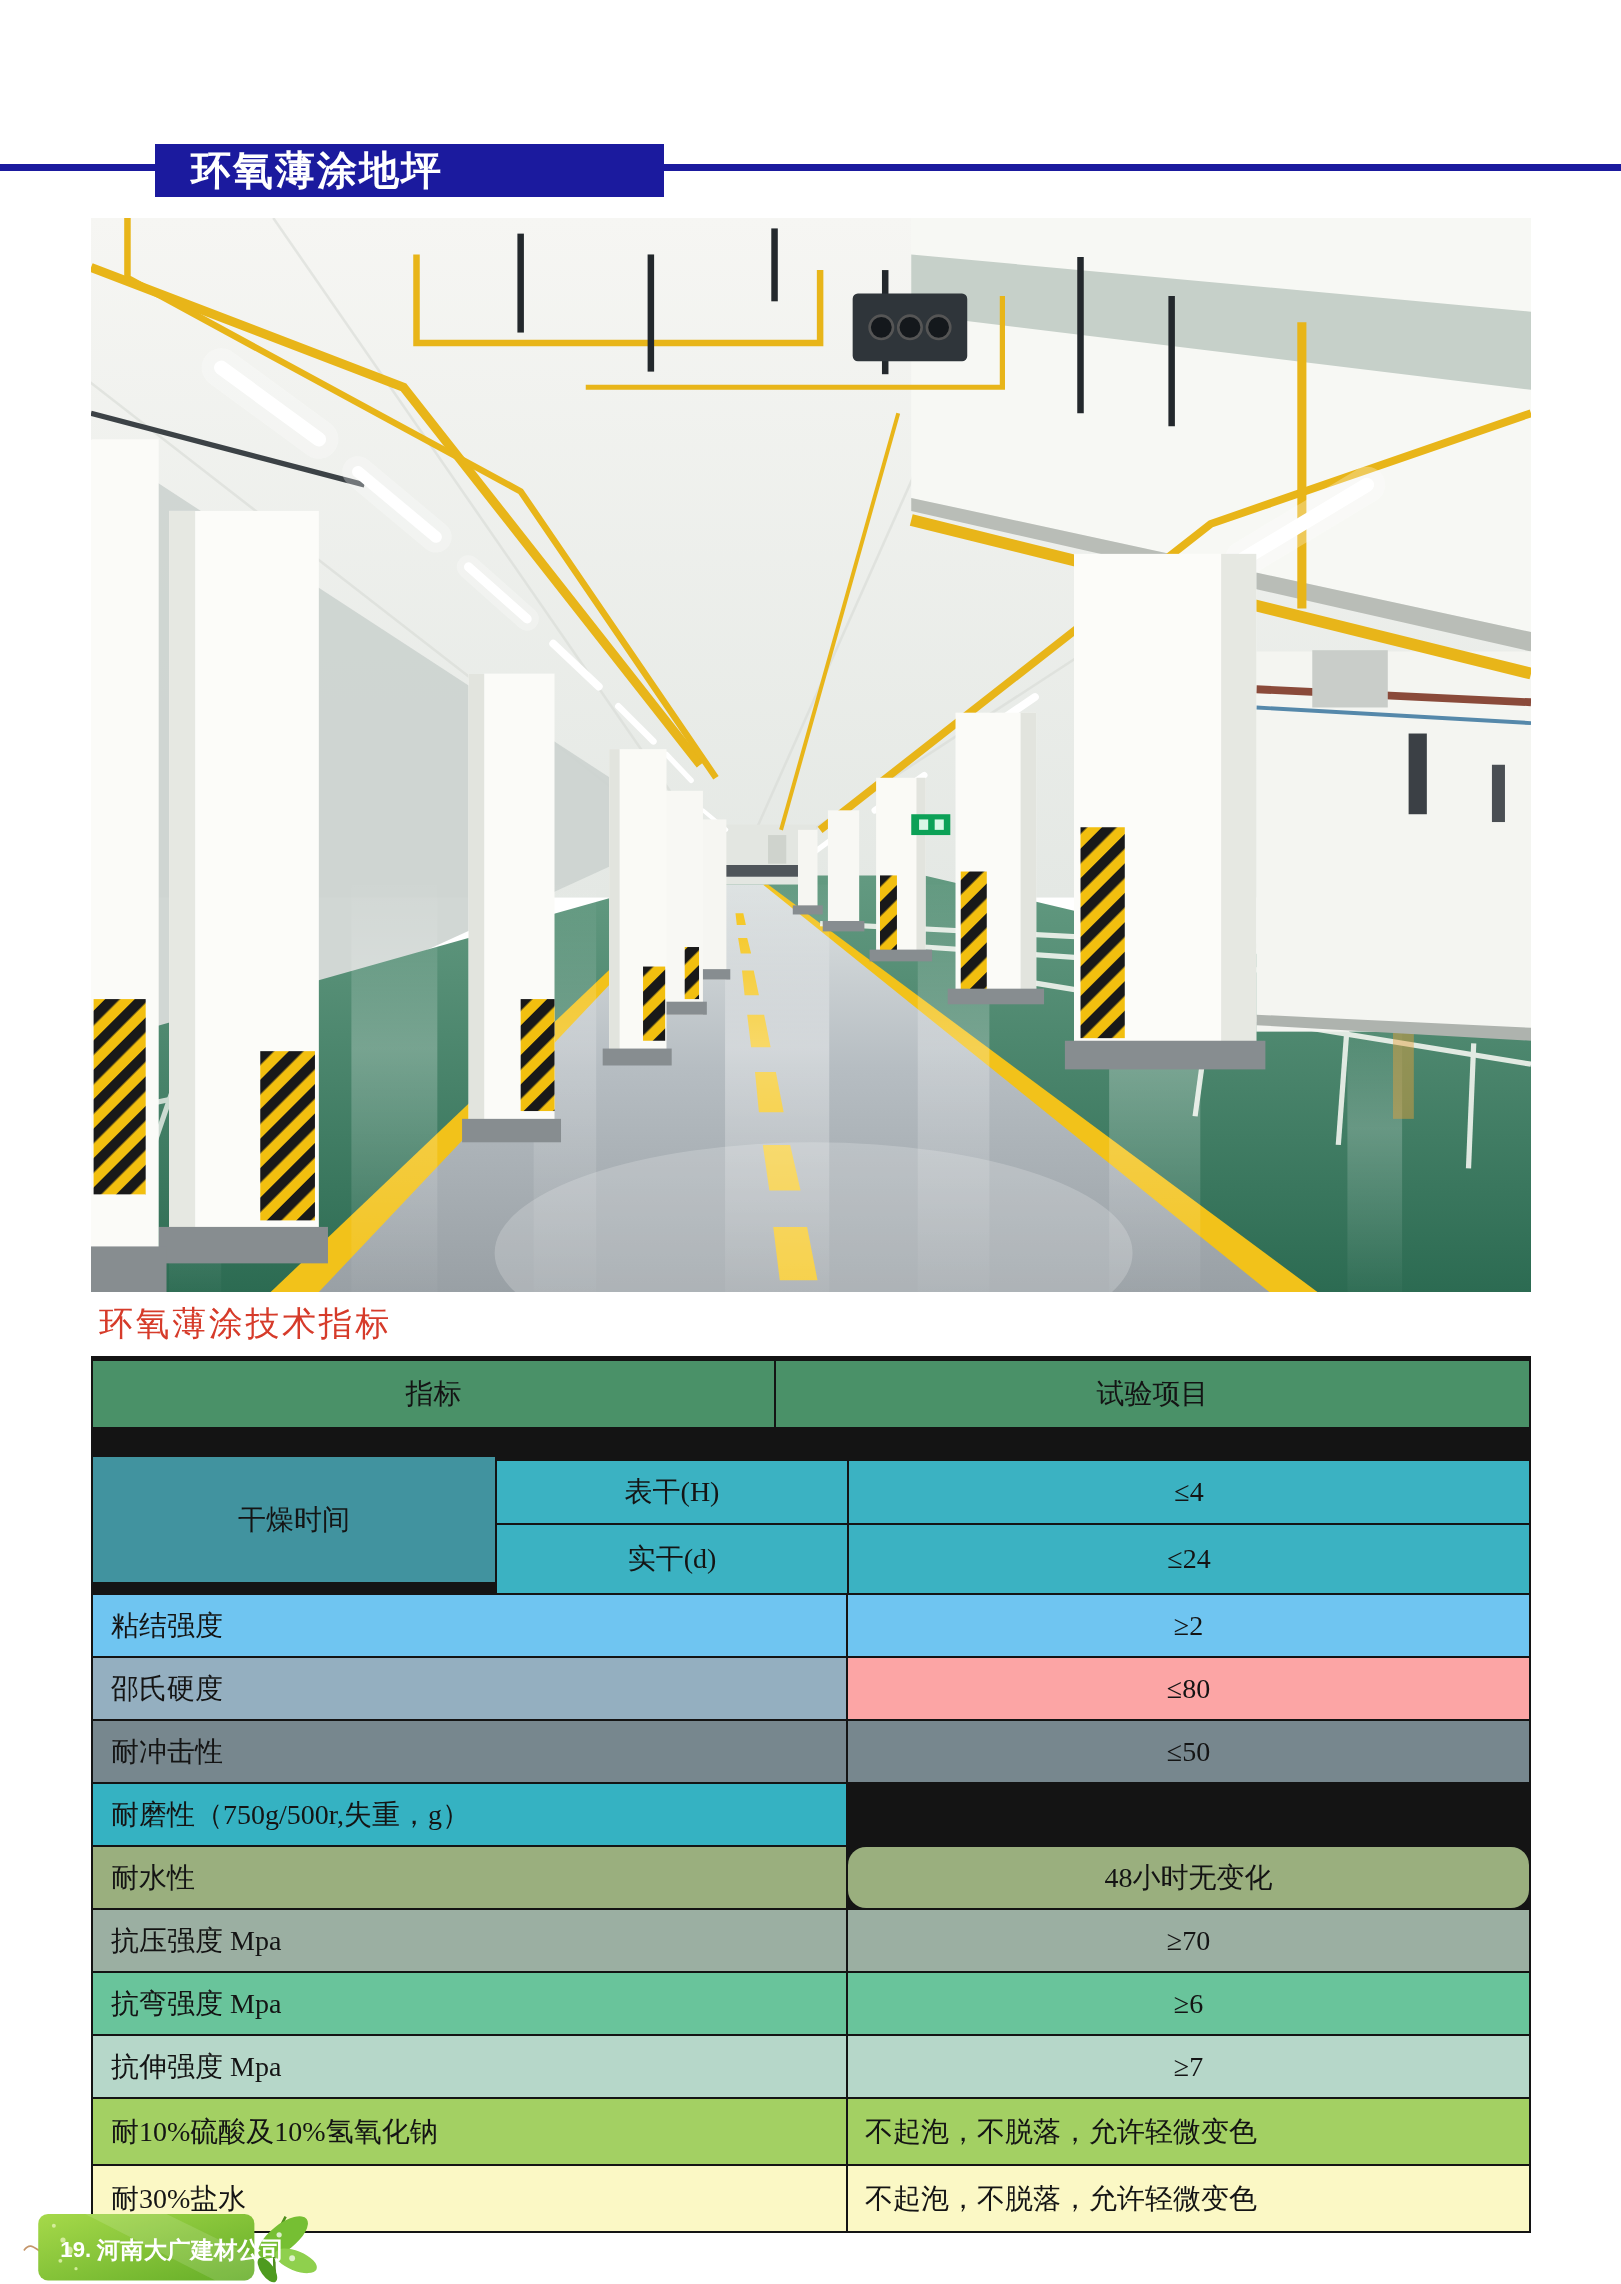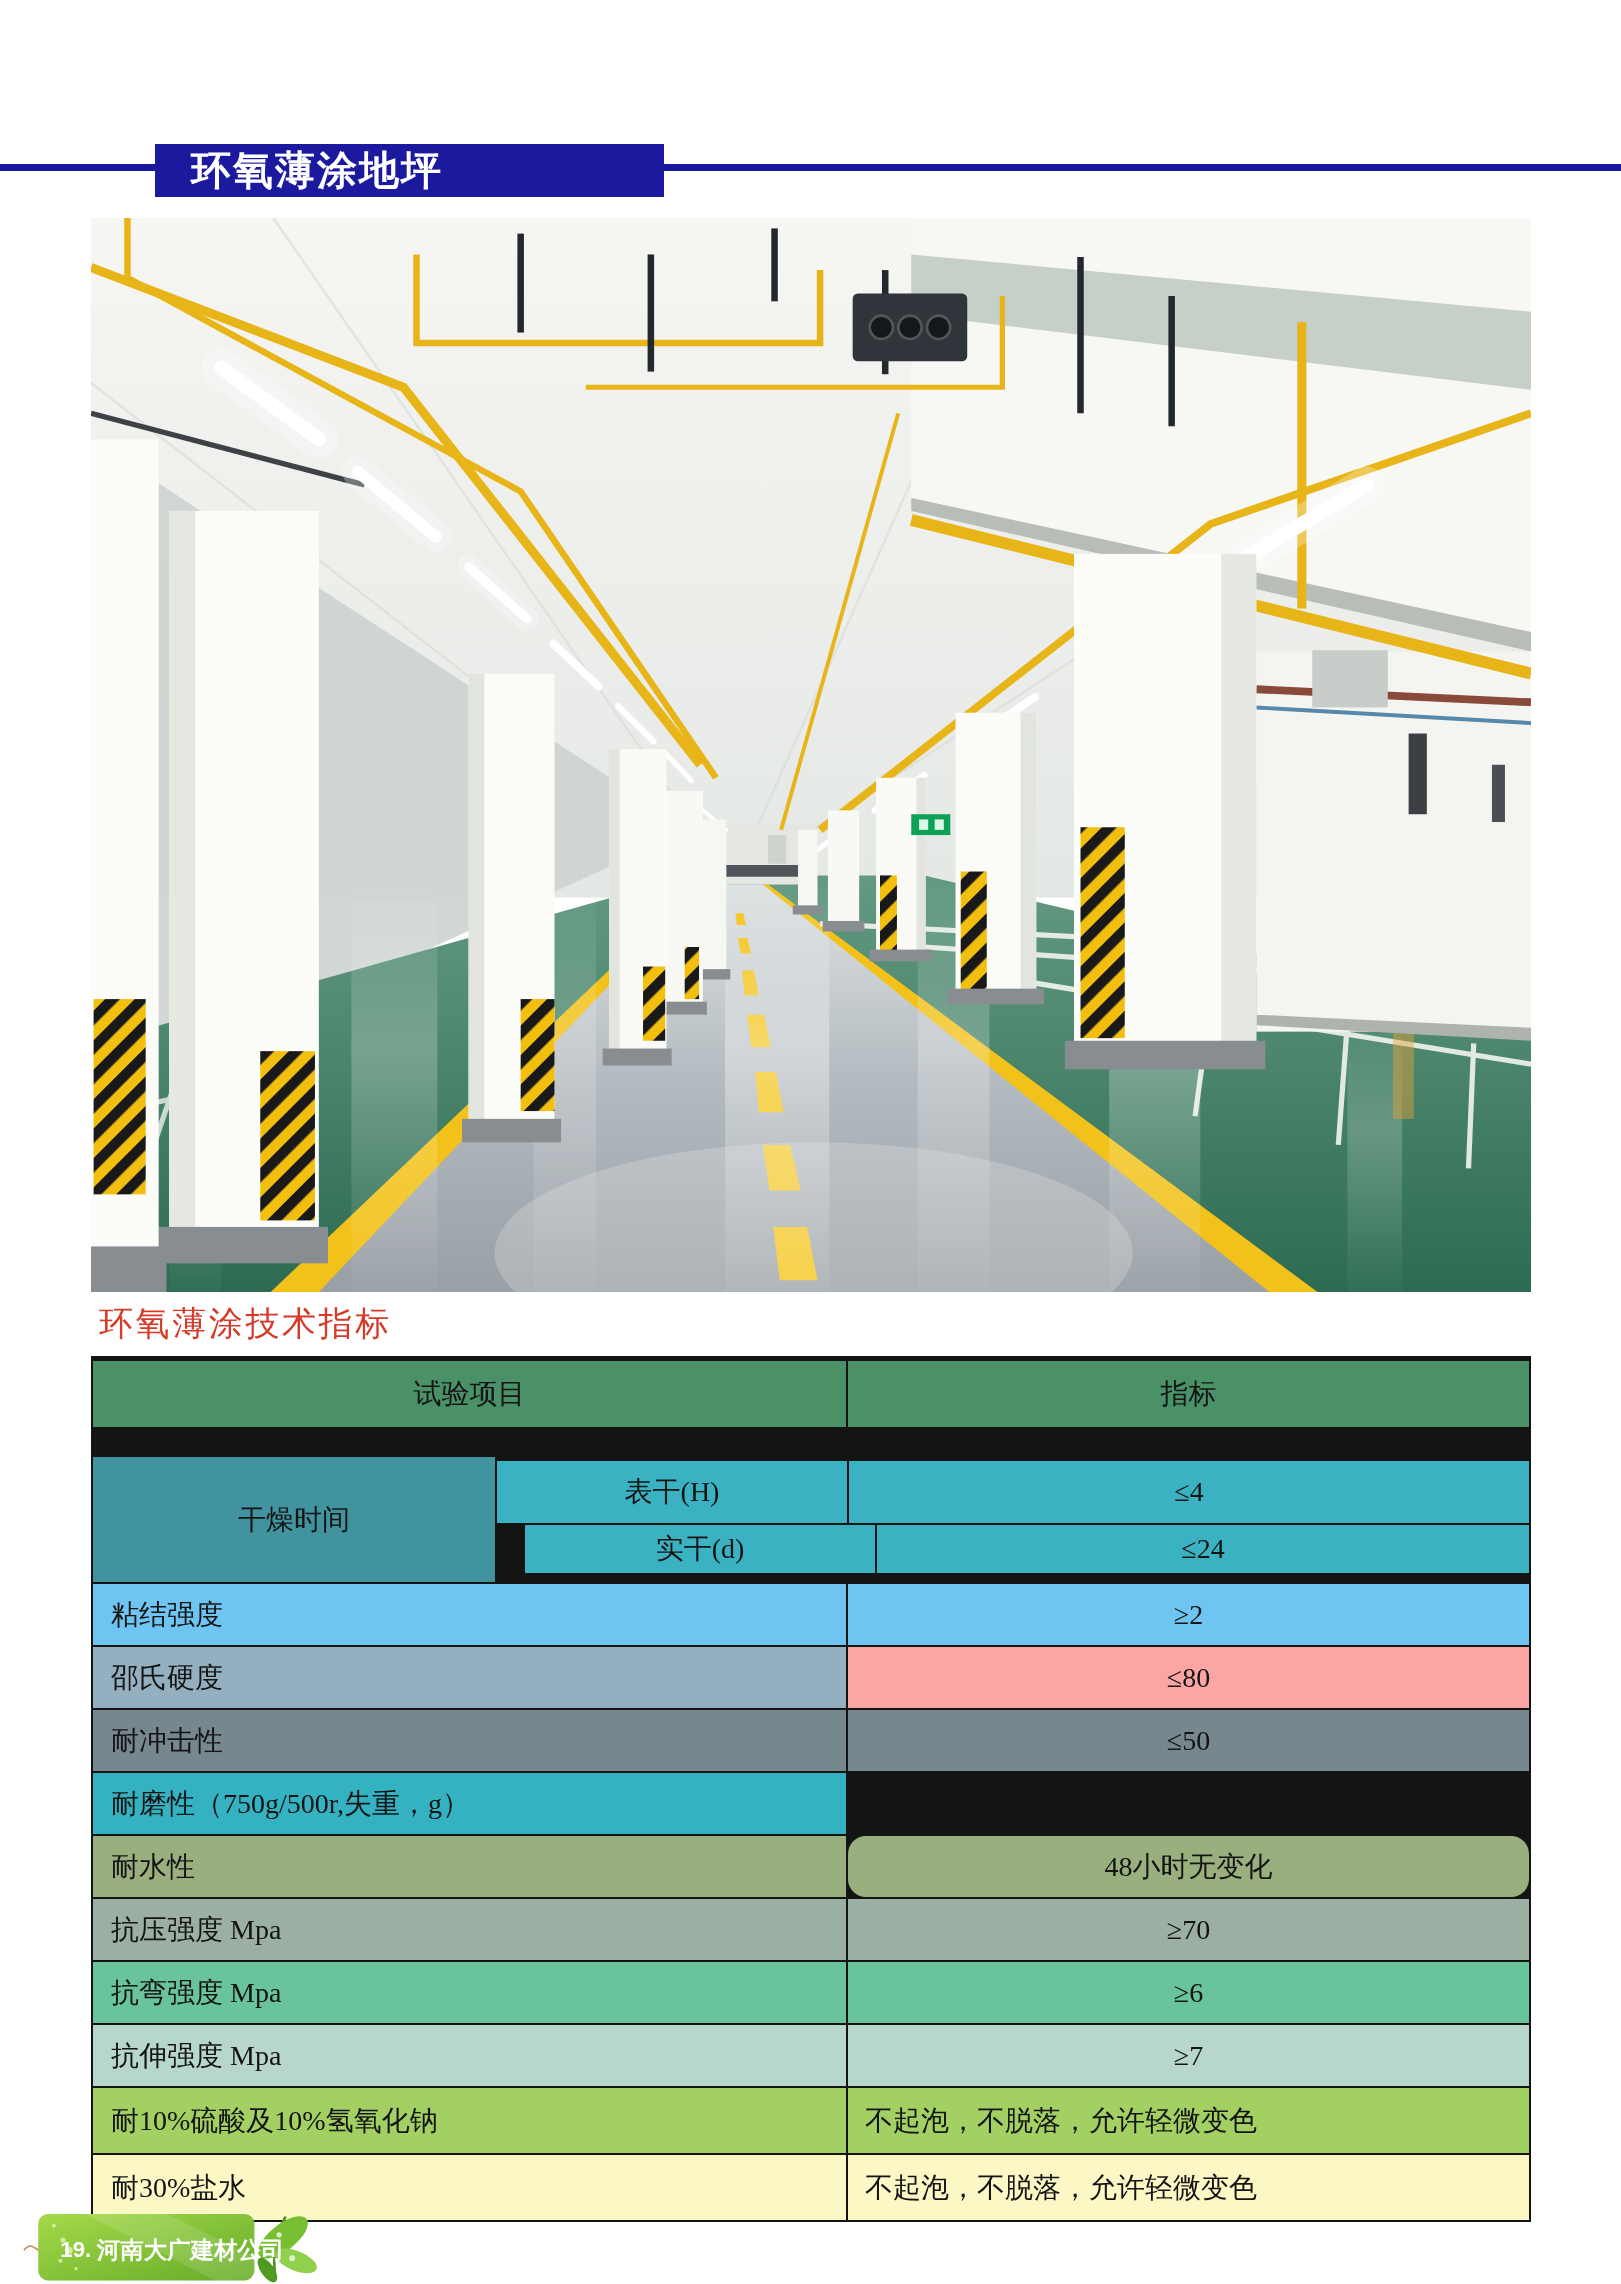--- a/index.html
+++ b/index.html
@@ -28,21 +28,21 @@
   .val.left{justify-content:flex-start;padding-left:17px;}
   .ctr{justify-content:center;padding-left:0;}
   .h-a{height:66px;}
   .h-c{height:61px;}
   .h-d{height:65px;}
   .dry-label{flex:0 0 402px;margin-top:28px;}
   .dry-right{flex:1 1 auto;display:flex;flex-direction:column;gap:2px;}
   .subrow{display:flex;gap:2px;}
   .sub-name{flex:0 0 350px;}
   .sub1{height:62px;margin-top:32px;}
-  .sub2{height:48px;margin-left:28px;}
+  .sub2{height:68px;}
   
   .footer-svg{position:absolute;left:19.5px;top:2210px;}
   .ftext{font-family:"Liberation Sans",sans-serif;font-weight:700;fill:#ffffff;}
 </style>
 </head>
 <body>
 
 <div class="page">
 
   <div class="rule-line" style="background-color: rgb(27, 26, 158);"></div>
@@ -243,22 +243,22 @@
       <rect x="0" y="170" width="52" height="655" fill="#fbfbf8"></rect>
       <rect x="2" y="600" width="40" height="150" fill="url(#hz)"></rect>
       <rect x="0" y="790" width="58" height="35" fill="#878d90"></rect>
     </g>
   </svg>
 
   <div class="sec-head" style="color: rgb(214, 59, 42);">环氧薄涂技术指标</div>
 
   <div class="tbl">
     <div class="trow h-a">
+      <div class="cell val" style="background-color: rgb(74, 145, 104);">指标</div>
       <div class="cell lab ctr" style="background-color: rgb(74, 145, 104);">试验项目</div>
-      <div class="cell val" style="background-color: rgb(74, 145, 104);">指标</div>
     </div>
 
     <div class="trow" style="margin-top:2px;">
       <div class="cell dry-label ctr" style="height: 125px; background-color: rgb(65, 147, 159);">干燥时间</div>
       <div class="dry-right">
         <div class="subrow sub1">
           <div class="cell sub-name ctr" style="background-color: rgb(59, 178, 194);">表干(H)</div>
           <div class="cell val" style="background-color: rgb(59, 178, 194);">≤4</div>
         </div>
         <div class="subrow sub2">

